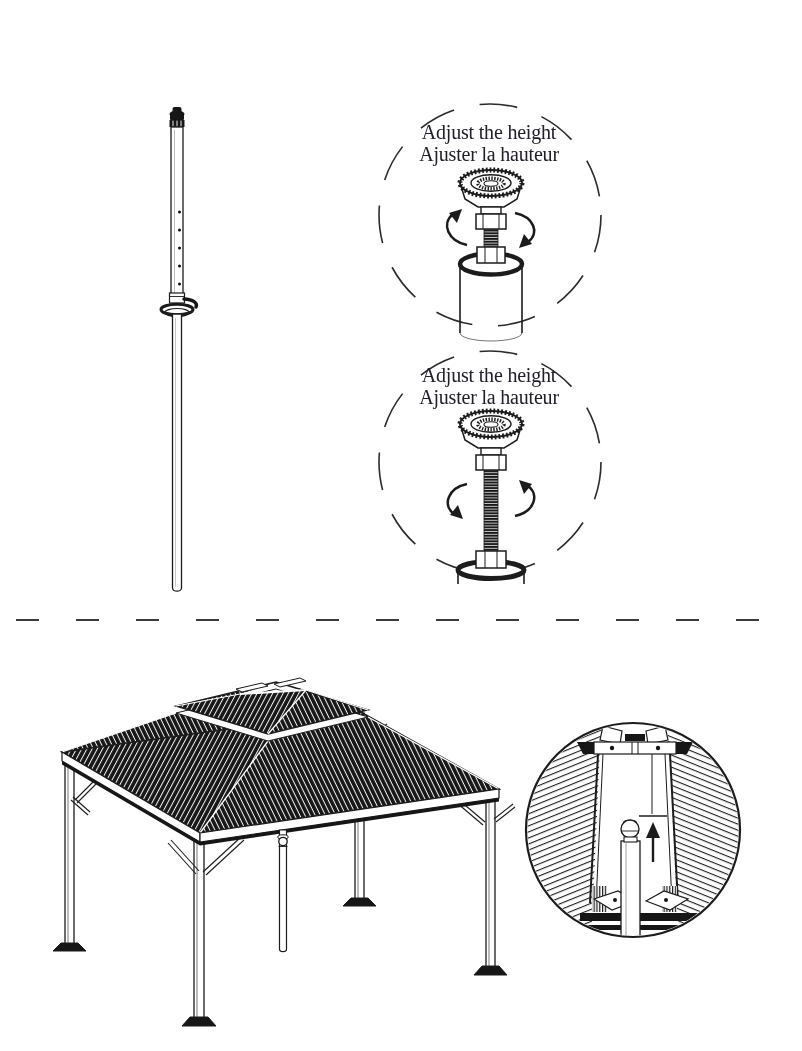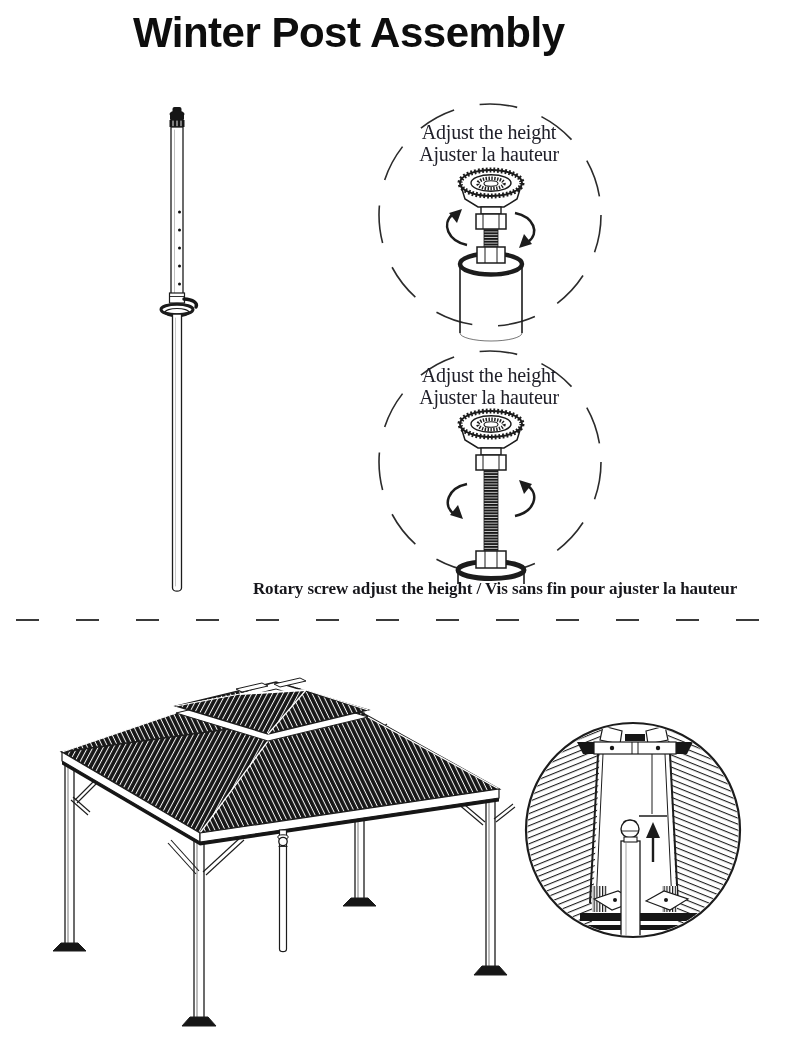--- a/index.html
+++ b/index.html
@@ -25,21 +25,20 @@
     font-weight:700;font-size:17px;letter-spacing:-0.1px;color:#17171c;
     white-space:nowrap;
   }
   svg{position:absolute;left:0;top:0;}
 </style>
 </head>
 <body>
 
 <div class="page">
 
-  <h1 class="title">Winter Post Assembly</h1>
 
   <svg width="802" height="1051" viewBox="0 0 802 1051">
     <defs>
       <pattern id="thread" patternUnits="userSpaceOnUse" width="20" height="2.8">
         <rect width="20" height="2.8" fill="#141414"></rect>
         <rect y="1.8" width="20" height="0.9" fill="#dddddd"></rect>
       </pattern>
       <pattern id="roofA" patternUnits="userSpaceOnUse" width="4.6" height="4.6" patternTransform="rotate(-62)">
         <rect width="4.6" height="4.6" fill="#171717"></rect>
         <rect width="4.6" height="1" fill="#f4f4f4"></rect>
@@ -282,15 +281,14 @@
   <div class="circle-label label-1">
     <span>Adjust the height</span>
     <span>Ajuster la hauteur</span>
   </div>
 
   <div class="circle-label label-2">
     <span>Adjust the height</span>
     <span>Ajuster la hauteur</span>
   </div>
 
-  <div class="caption">Rotary screw adjust the height / Vis sans fin pour ajuster la hauteur</div>
 
 </div>
 
 </body></html>

